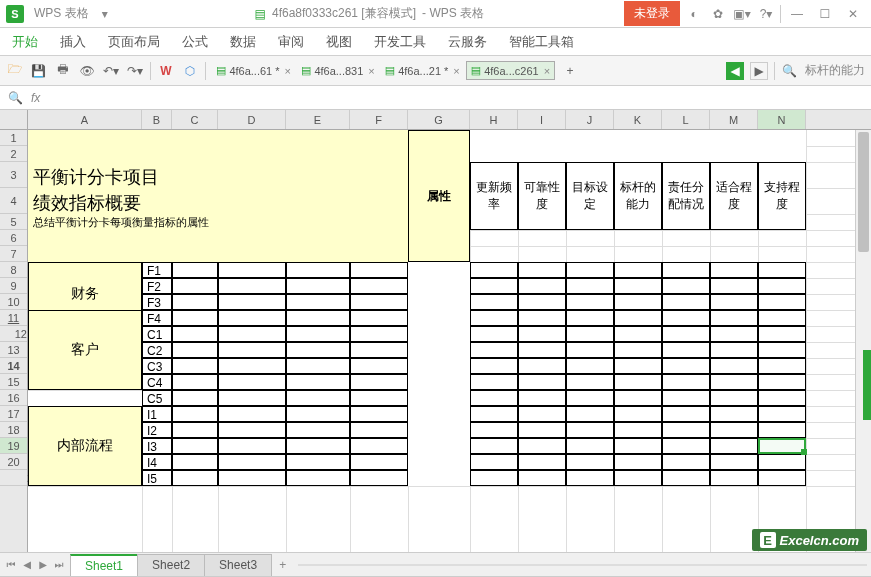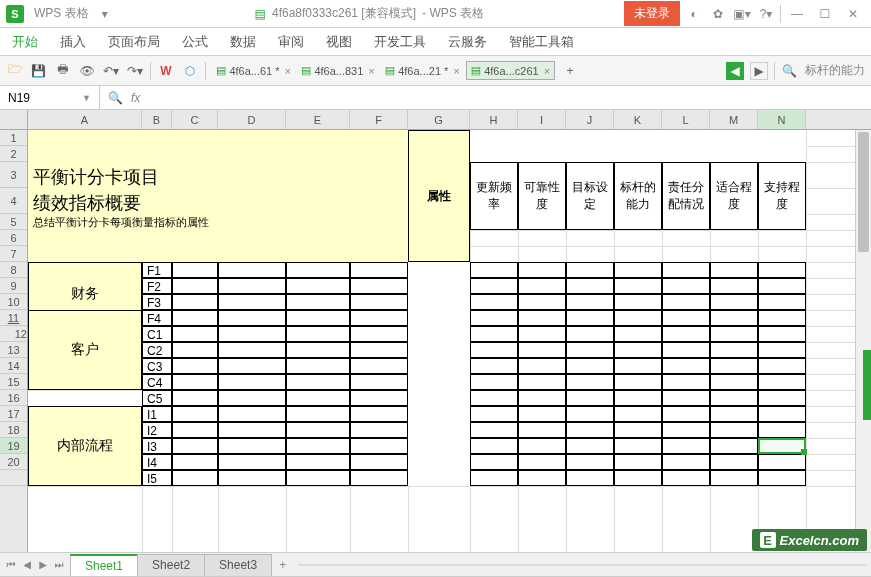--- a/index.html
+++ b/index.html
@@ -170,24 +170,20 @@
   <div class="toolbar-right">
     <span class="tb-icon green" style="background:#2ea83a;color:#fff;">◀</span>
     <span class="tb-icon" style="border:1px solid #ccc;">▶</span>
     <span class="tb-sep"></span>
     <span class="tb-icon">🔍</span>
     <span class="search-cmd">标杆的能力</span>
   </div>
 </div>
 
 <div class="formula-bar">
-  <div class="name-box">
-    <span>N19</span>
-    <span class="name-box-dd">▼</span>
-  </div>
   <div class="fx-area">
     <span>🔍</span>
     <span class="fx-label">fx</span>
   </div>
   <input type="text" style="flex: 1 1 0%; border: none; outline: none; padding: 0px 6px;">
 </div>
 
 <div class="grid-wrap">
   <div class="col-headers">
     <div class="corner"></div>
@@ -216,21 +212,21 @@
         <div class="row-h tall" style="height: 26px; line-height: 26px;">4</div>
         <div class="row-h" style="height: 16px; line-height: 16px;">5</div>
         <div class="row-h" style="height: 16px; line-height: 16px;">6</div>
         <div class="row-h" style="height: 16px; line-height: 16px;">7</div>
         <div class="row-h" style="height: 16px; line-height: 16px;">8</div>
         <div class="row-h" style="height: 16px; line-height: 16px;">9</div>
         <div class="row-h" style="height: 16px; line-height: 16px;">10</div>
         <div class="row-h" style="height: 16px; line-height: 16px; text-decoration: underline;">11</div>
         <div class="row-h" style="height: 16px; line-height: 16px; text-align: right;">12</div>
         <div class="row-h" style="height: 16px; line-height: 16px;">13</div>
-        <div class="row-h" style="height: 16px; line-height: 16px;">14</div>
+        <div class="row-h" style="height: 16px; line-height: 16px; font-weight: bold;">14</div>
         <div class="row-h" style="height: 16px; line-height: 16px;">15</div>
         <div class="row-h" style="height: 16px; line-height: 16px;">16</div>
         <div class="row-h" style="height: 16px; line-height: 16px;">17</div>
         <div class="row-h" style="height: 16px; line-height: 16px;">18</div>
         <div class="row-h sel" style="height: 16px; line-height: 16px;">19</div>
         <div class="row-h" style="height: 16px; line-height: 16px;">20</div>
         <div class="row-h" style="height: 16px; line-height: 16px; padding-left: 27px;">21</div>
       </div>
     <div class="cells" id="cells">
 

